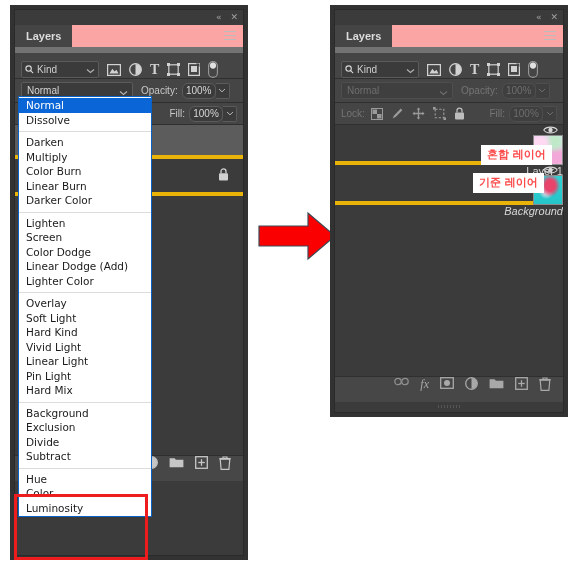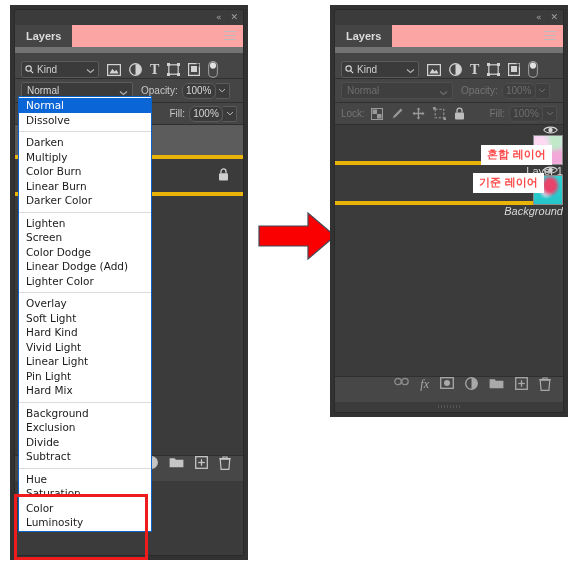--- a/index.html
+++ b/index.html
@@ -514,21 +514,20 @@
     <div class="dd-sep"></div>
     <div>
       <div class="dd-item">Background</div>
       <div class="dd-item">Exclusion</div>
       <div class="dd-item">Divide</div>
       <div class="dd-item">Subtract</div>
     </div>
     <div class="dd-sep"></div>
     <div>
       <div class="dd-item">Hue</div>
-      <div class="dd-item">Saturation</div>
       <div class="dd-item">Color</div>
       <div class="dd-item">Luminosity</div>
     </div>
   </div>
 </div>
 
 <div class="redbox" style="left:14px; top:494px; width:134px; height:66px;"></div>
 
 <div class="arrow" style="left:258px; top:210px; width:78px; height:52px;">
   <svg width="78" height="52" viewBox="0 0 78 52">

